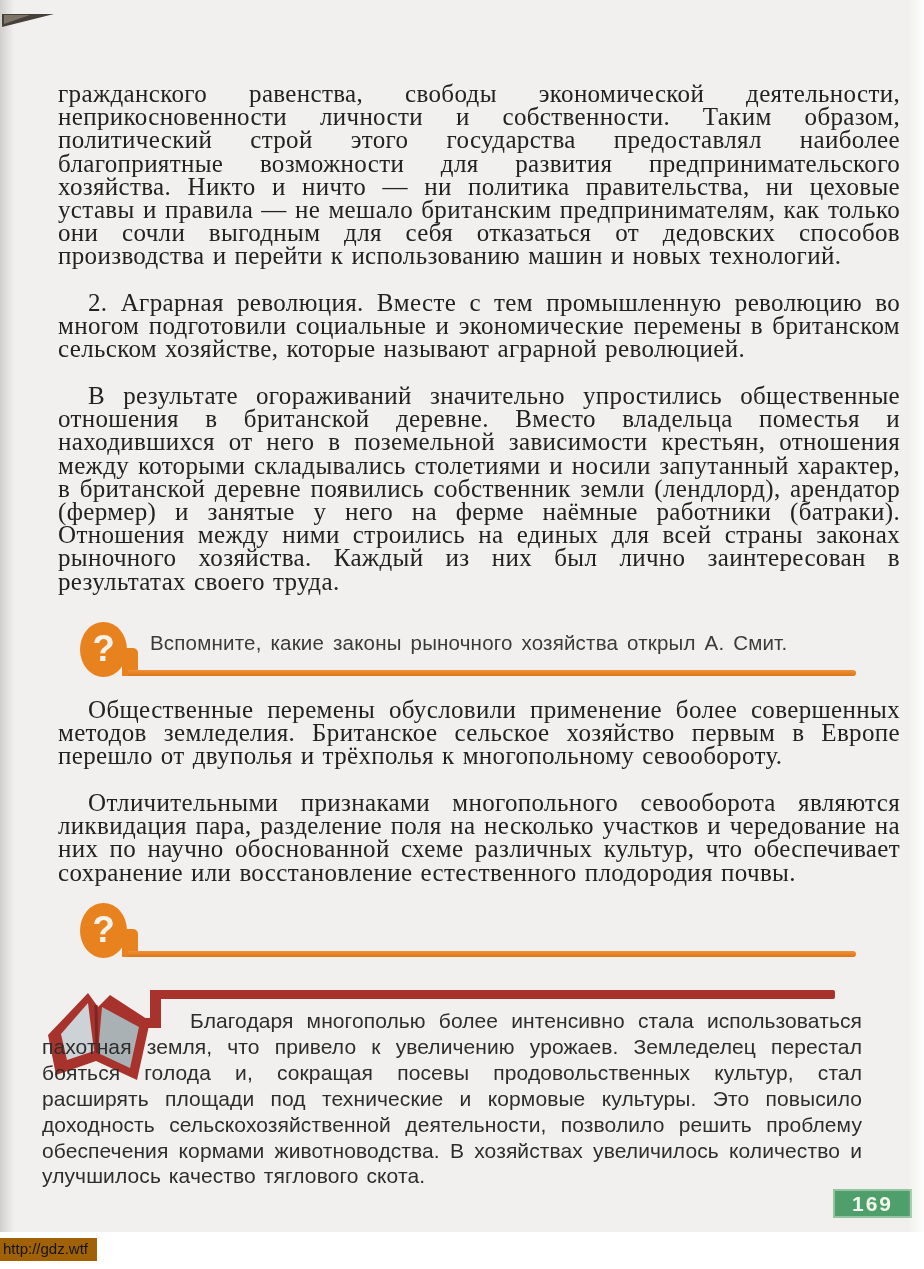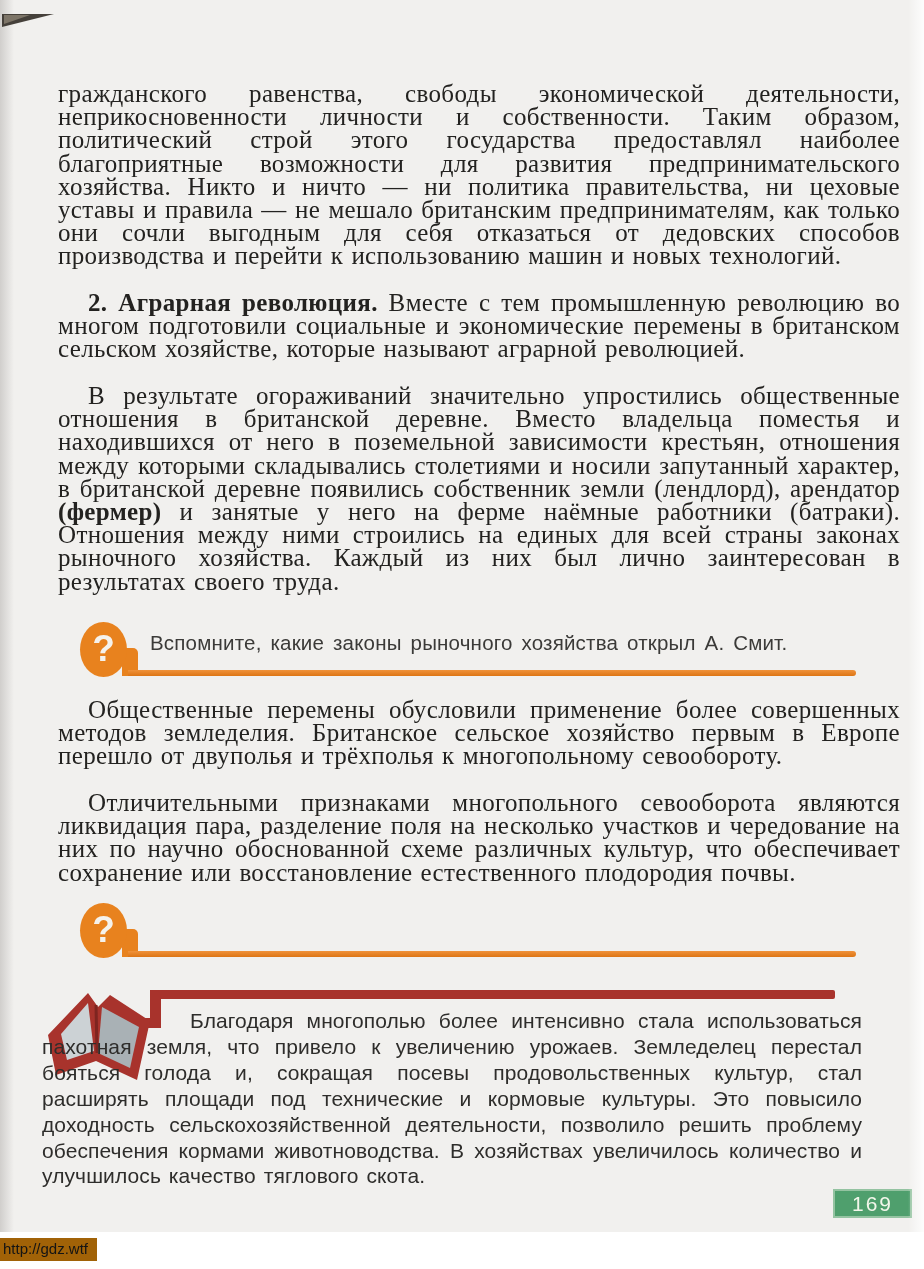--- a/index.html
+++ b/index.html
@@ -21,21 +21,21 @@
   
   .para{position:absolute;left:58px;width:842px;margin:0;
     font-size:25px;line-height:23.2px;letter-spacing:.35px;word-spacing:1.5px;
     text-align:justify;text-align-last:left;color:#232220;}
   .indent{text-indent:30px;}
   .p1{top:82px;}
   .p2{top:291px;}
   .p3{top:384px;}
   .p4{top:698px;}
   .p5{top:791px;}
-  .para b{font-weight:bold;}
+  .para b{font-weight:normal;}
 
   
   .callout{position:absolute;left:80px;width:776px;height:80px;}
   .c1{top:622px;}
   .c2{top:903px;}
   .q-icon{position:absolute;left:0;top:0;width:47px;height:55px;border-radius:50%;
     background:#e8821e;display:flex;align-items:center;justify-content:center;}
   .q-icon span{font-family:"Liberation Sans","DejaVu Sans",sans-serif;
     font-weight:bold;font-size:37px;color:#f5f2ec;line-height:1;transform:translateY(-1px);}
   .q-step{position:absolute;left:42px;top:26px;width:16px;height:28px;
@@ -50,21 +50,21 @@
   .reading-head{position:absolute;left:40px;top:983px;width:800px;height:108px;}
   .reading-text{position:absolute;left:42px;top:1008px;width:820px;margin:0;
     font-family:"Liberation Sans","DejaVu Sans",sans-serif;
     font-size:21px;line-height:25.9px;letter-spacing:.1px;word-spacing:2px;
     color:#2e2d2b;text-align:justify;text-align-last:left;text-indent:148px;}
 
   .page-badge{position:absolute;left:833px;top:1189px;width:79px;height:29px;
     background:#4f9f6d;border:2px solid #94c3a1;box-sizing:border-box;
     display:flex;align-items:center;justify-content:center;}
   .page-badge span{font-family:"Liberation Sans","DejaVu Sans",sans-serif;
-    font-weight:normal;font-size:21px;letter-spacing:2px;color:#f2f6ea;text-align:center;}
+    font-weight:bold;font-size:21px;letter-spacing:2px;color:#f2f6ea;text-align:center;}
 
   .bottom-strip{position:absolute;left:0;right:0;top:1232px;bottom:0;background:#ffffff;}
   .watermark{position:absolute;left:0;top:1238px;background:#a16207;
     font-family:"Liberation Sans","DejaVu Sans",sans-serif;font-size:15px;color:#141414;
     padding:2px 9px 4px 3px;}
 </style>
 </head>
 <body>
 
 <div class="scan">

